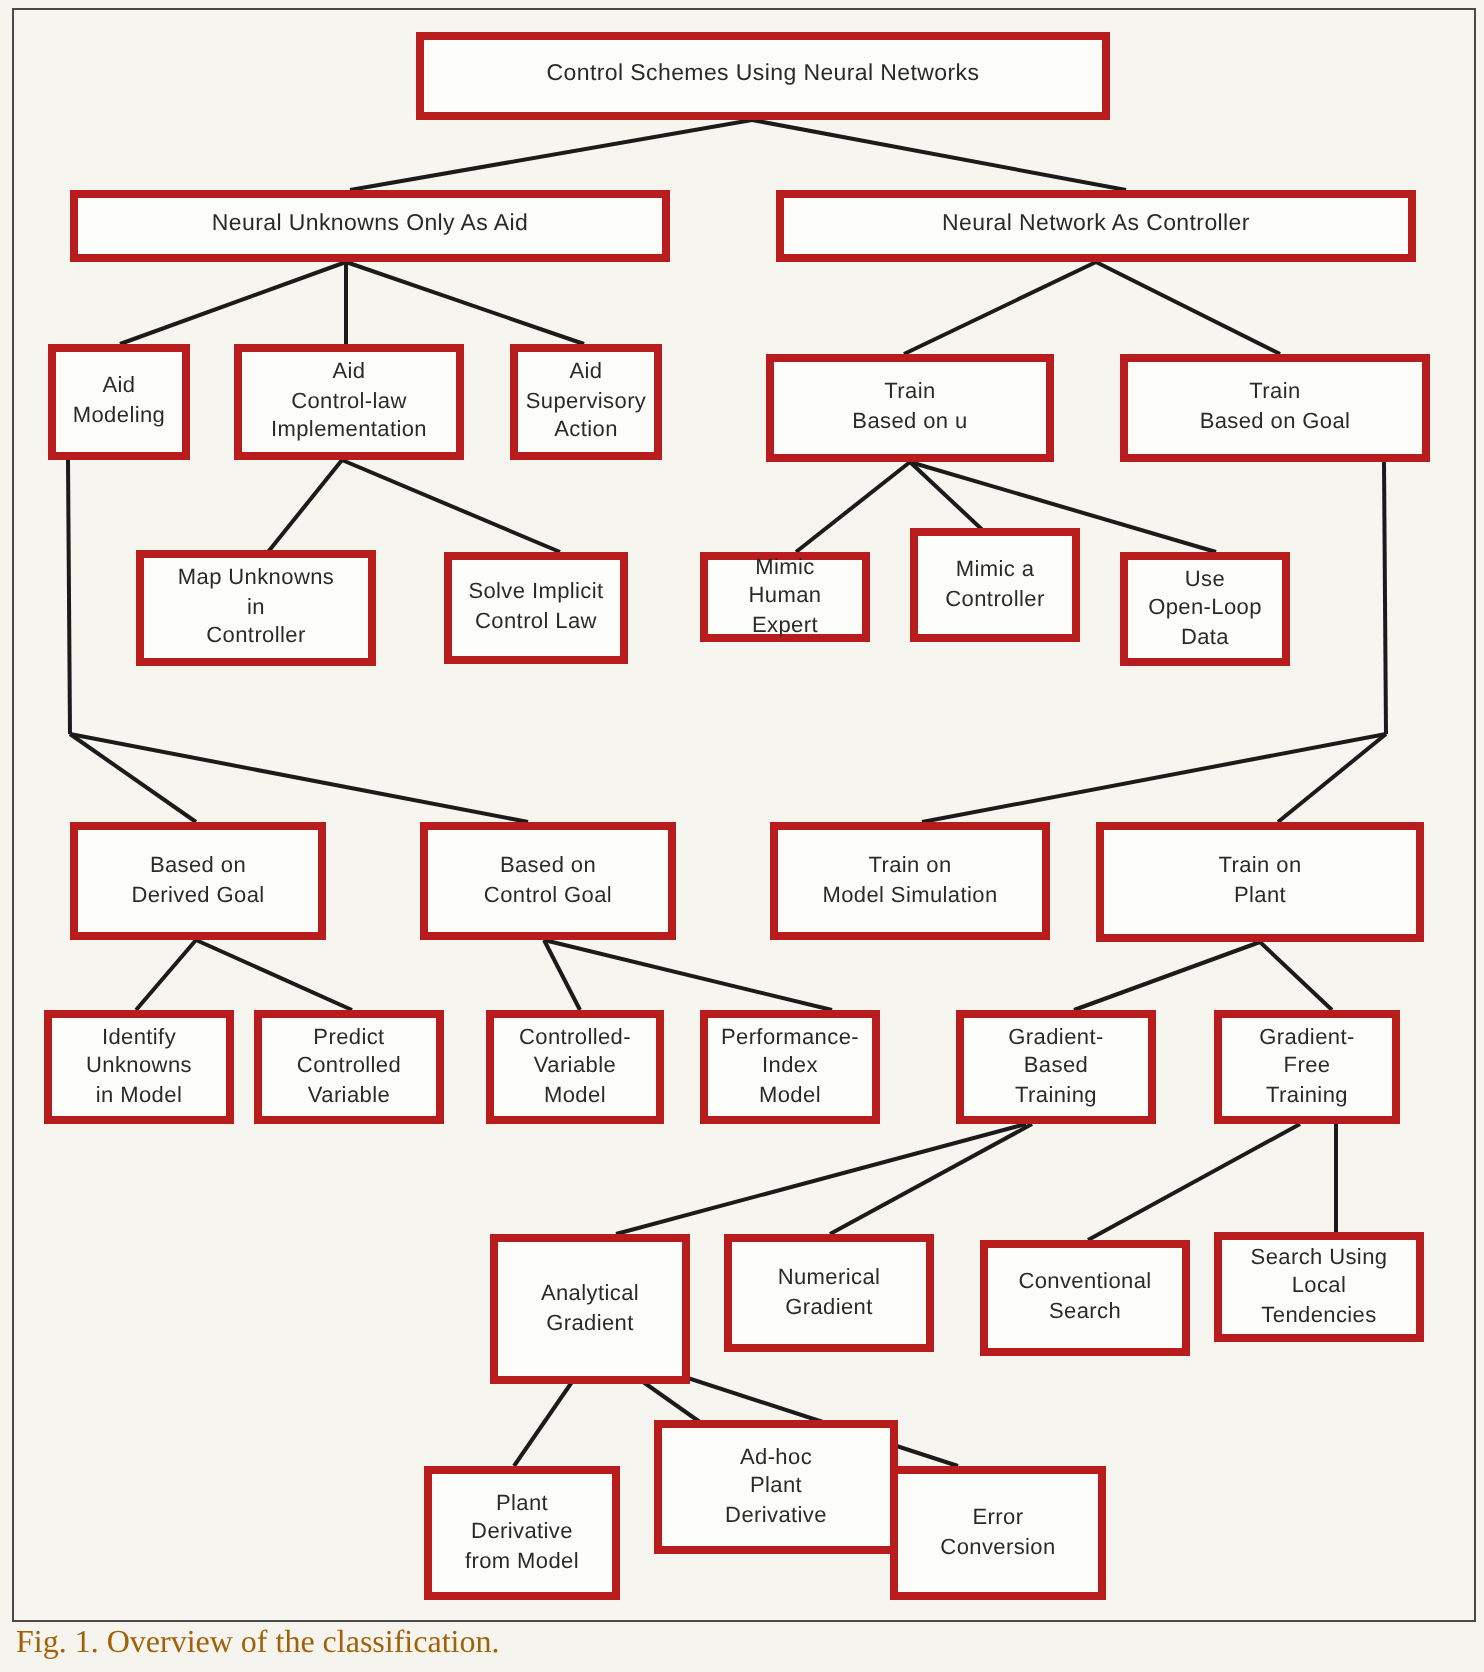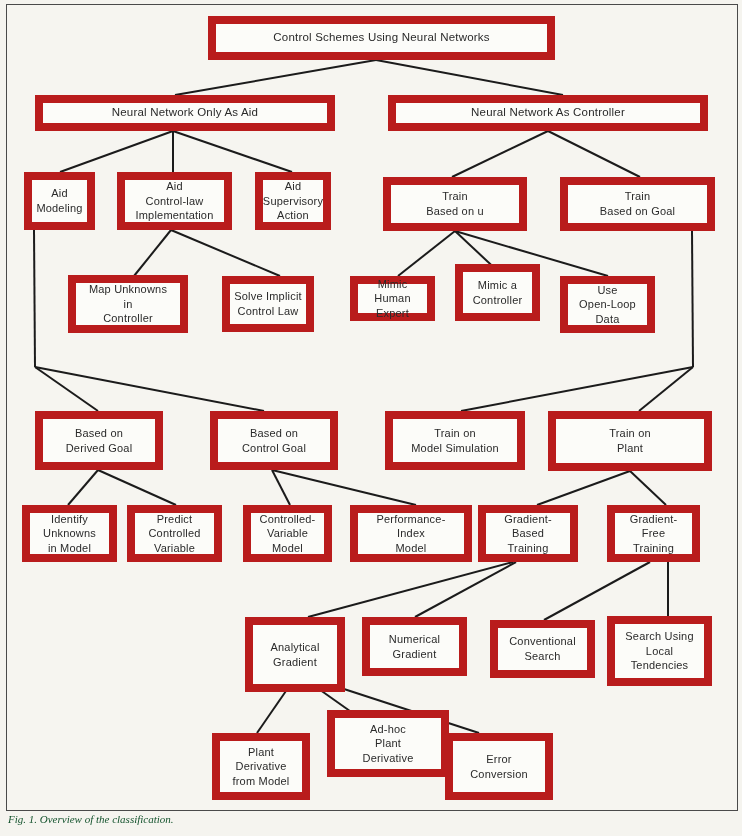--- a/index.html
+++ b/index.html
@@ -11,32 +11,32 @@
   }
   .frame{
     position:absolute;left:6px;top:4px;width:730px;height:805px;
     border:1px solid #4a4a4a;
     background:#f6f5f0;
   }
   svg.wires{position:absolute;left:0;top:0;width:742px;height:836px;pointer-events:none;}
   .node{
     position:absolute;
     background:#fcfcf9;
-    border:8px solid #b91c1c;
+    border:4px solid #b91c1c;
     display:flex;align-items:center;justify-content:center;
     text-align:center;white-space:pre-line;
     font-size:11px;line-height:1.32;color:#2a2a2a;
     box-sizing:border-box;
     letter-spacing:.2px;
   }
   .node.big{font-size:11.5px;}
   .caption{
     position:absolute;left:8px;top:813px;width:600px;
-    font-family:"Liberation Serif", serif;font-style:italic;
-    font-size:11px;color:#14532d;
+    font-family:"Liberation Serif", serif;
+    font-size:16px;color:#a16207;
   }
 </style>
 </head>
 <body>
 
 <div class="frame"></div>
 
 <svg class="wires" viewBox="0 0 742 836" xmlns="http://www.w3.org/2000/svg" stroke="#1b1b1b" stroke-width="2">
 
   <line x1="376" y1="60" x2="175" y2="95"></line>
@@ -79,21 +79,21 @@
   <line x1="650" y1="562" x2="544" y2="620"></line>
   <line x1="668" y1="562" x2="668" y2="616"></line>
 
   <line x1="297" y1="675" x2="257" y2="733"></line>
   <line x1="299" y1="675" x2="381" y2="733"></line>
   <line x1="301" y1="675" x2="479" y2="733"></line>
 </svg>
 
 <div class="node big" style="left:208px;top:16px;width:347px;height:44px">Control Schemes Using Neural Networks</div>
 
-<div class="node big" style="left:35px;top:95px;width:300px;height:36px">Neural Network Only As Aid</div>
+<div class="node big" style="left:35px;top:95px;width:300px;height:36px">Neural Unknowns Only As Aid</div>
 <div class="node big" style="left:388px;top:95px;width:320px;height:36px">Neural Network As Controller</div>
 
 <div class="node" style="left:24px;top:172px;width:71px;height:58px">Aid
 Modeling</div>
 <div class="node" style="left:117px;top:172px;width:115px;height:58px">Aid
 Control-law
 Implementation</div>
 <div class="node" style="left:255px;top:172px;width:76px;height:58px">Aid
 Supervisory
 Action</div>
@@ -105,21 +105,21 @@
 <div class="node" style="left:68px;top:275px;width:120px;height:58px">Map Unknowns
 in
 Controller</div>
 <div class="node" style="left:222px;top:276px;width:92px;height:56px">Solve Implicit
 Control Law</div>
 <div class="node" style="left:350px;top:276px;width:85px;height:45px">Mimic
 Human
 Expert</div>
 <div class="node" style="left:455px;top:264px;width:85px;height:57px">Mimic a
 Controller</div>
-<div class="node" style="left:560px;top:276px;width:95px;height:57px">Use
+<div class="node" style="left:560px;top:276px;width:85px;height:57px">Use
 Open-Loop
 Data</div>
 
 <div class="node" style="left:35px;top:411px;width:128px;height:59px">Based on
 Derived Goal</div>
 <div class="node" style="left:210px;top:411px;width:128px;height:59px">Based on
 Control Goal</div>
 <div class="node" style="left:385px;top:411px;width:140px;height:59px">Train on
 Model Simulation</div>
 <div class="node" style="left:548px;top:411px;width:164px;height:60px">Train on
@@ -127,37 +127,37 @@
 
 <div class="node" style="left:22px;top:505px;width:95px;height:57px">Identify
 Unknowns
 in Model</div>
 <div class="node" style="left:127px;top:505px;width:95px;height:57px">Predict
 Controlled
 Variable</div>
 <div class="node" style="left:243px;top:505px;width:89px;height:57px">Controlled-
 Variable
 Model</div>
-<div class="node" style="left:350px;top:505px;width:122px;height:57px">Performance-
+<div class="node" style="left:350px;top:505px;width:90px;height:57px">Performance-
 Index
 Model</div>
 <div class="node" style="left:478px;top:505px;width:100px;height:57px">Gradient-
 Based
 Training</div>
 <div class="node" style="left:607px;top:505px;width:93px;height:57px">Gradient-
 Free
 Training</div>
 
 <div class="node" style="left:245px;top:617px;width:100px;height:75px">Analytical
 Gradient</div>
 <div class="node" style="left:362px;top:617px;width:105px;height:59px">Numerical
 Gradient</div>
 <div class="node" style="left:490px;top:620px;width:105px;height:58px">Conventional
 Search</div>
-<div class="node" style="left:607px;top:616px;width:105px;height:70px">Search Using
+<div class="node" style="left:607px;top:616px;width:105px;height:55px">Search Using
 Local
 Tendencies</div>
 
 <div class="node" style="left:212px;top:733px;width:98px;height:67px">Plant
 Derivative
 from Model</div>
 <div class="node" style="left:327px;top:710px;width:122px;height:67px">Ad-hoc
 Plant
 Derivative</div>
 <div class="node" style="left:445px;top:733px;width:108px;height:67px">Error

